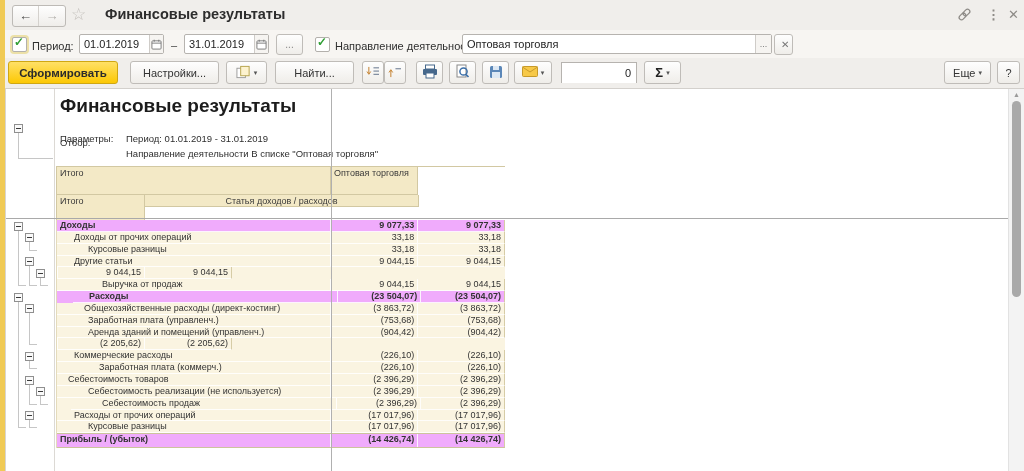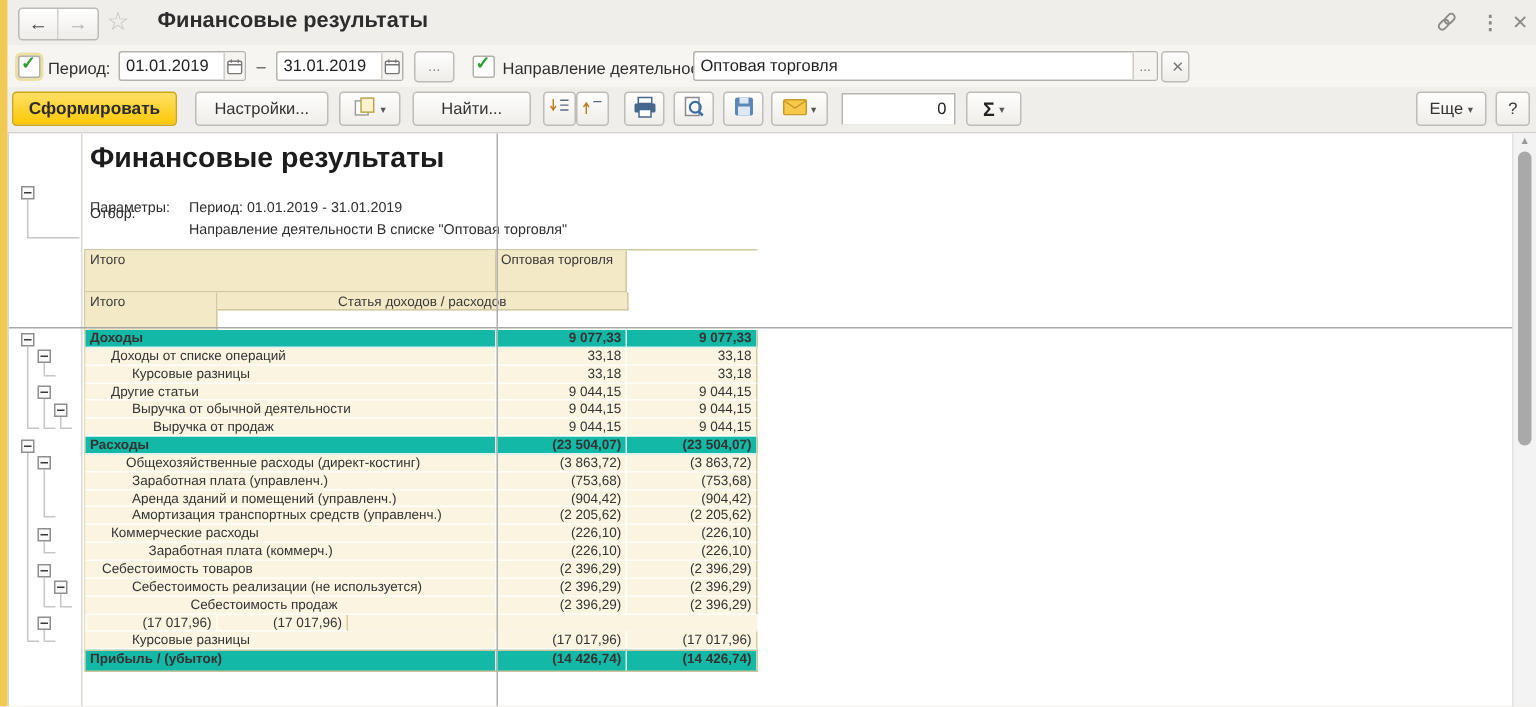--- a/index.html
+++ b/index.html
@@ -52,21 +52,21 @@
   .pl2{left:54px;top:48px;}  .pv2{left:120px;top:59px;}
 
   
   .tbl{position:absolute;left:50px;top:77px;width:449px;}
   .thead{display:flex;flex-wrap:wrap;width:449px;border-top:1px solid #d2c8a2;border-left:1px solid #d2c8a2;box-sizing:border-box;}
   .hc{box-sizing:border-box;background:#f3e9c6;border-right:1px solid #d2c8a2;border-bottom:1px solid #d2c8a2;font-size:9px;color:#3a3a3a;padding:1px 3px;overflow:hidden;line-height:11px;}
   .hc.h1{height:28px;} .hc.h2{height:12px;text-align:center;} .hc.h3{height:12px;}
   .hc.w1{width:274px;} .hc.w2{width:87px;} .hc.w3{width:88px;}
   .rows{position:absolute;left:50px;top:131px;width:449px;border-left:1px solid #e4dbbb;box-sizing:border-box;}
   .trow{display:flex;height:11.853px;background:#faf4e1;}
-  .trow.bold{background:#14b8a6;font-weight:bold;}
+  .trow.bold{background:#f0abfc;font-weight:bold;}
   .trow.total{border-top:1px solid #cdc39c;border-bottom:1px solid #cdc39c;height:12.8px;}
   .tc{box-sizing:border-box;font-size:9px;line-height:11.5px;color:#333;overflow:hidden;white-space:nowrap;border-bottom:1px solid rgba(255,255,255,.85);}
   .trow.total .tc{border-bottom:none;}
   .tcl{width:274px;}
   .tcv{width:87px;text-align:right;padding-right:3px;border-left:1px solid rgba(255,255,255,.85);}
   .tct{width:88px;text-align:right;padding-right:3px;border-left:1px solid rgba(255,255,255,.85);border-right:1px solid #d6cca6;}
 
   
   .split-h{position:absolute;left:0;right:15px;top:129px;height:1px;background:#a9a9a9;z-index:5;}
   .split-v{position:absolute;top:0;bottom:0;left:325px;width:1px;background:#b0b0b0;z-index:5;}
@@ -240,66 +240,64 @@
       </div>
     </div>
 
     <div class="rows" id="rows-host">
         <div class="trow bold">
           <div class="tc tcl" style="padding-left: 3px;">Доходы</div>
           <div class="tc tcv">9 077,33</div>
           <div class="tc tct">9 077,33</div>
         </div>
         <div class="trow">
-          <div class="tc tcl" style="padding-left: 17px;">Доходы от списке операций</div>
+          <div class="tc tcl" style="padding-left: 17px;">Доходы от прочих операций</div>
           <div class="tc tcv">33,18</div>
           <div class="tc tct">33,18</div>
         </div>
         <div class="trow">
           <div class="tc tcl" style="padding-left: 31px;">Курсовые разницы</div>
           <div class="tc tcv">33,18</div>
           <div class="tc tct">33,18</div>
         </div>
         <div class="trow">
           <div class="tc tcl" style="padding-left: 17px;">Другие статьи</div>
           <div class="tc tcv">9 044,15</div>
           <div class="tc tct">9 044,15</div>
         </div>
         <div class="trow">
-          <div class="tc tcl" style="padding-left: 31px;">Выручка от обычной деятельности</div>
           <div class="tc tcv">9 044,15</div>
           <div class="tc tct">9 044,15</div>
         </div>
         <div class="trow">
           <div class="tc tcl" style="padding-left: 45px;">Выручка от продаж</div>
           <div class="tc tcv">9 044,15</div>
           <div class="tc tct">9 044,15</div>
         </div>
         <div class="trow bold">
-          <div class="tc tcl" style="padding-left: 3px;">Расходы</div>
+          <div class="tc tcl" style="padding-left: 16px; margin-left: 16px;">Расходы</div>
           <div class="tc tcv">(23 504,07)</div>
           <div class="tc tct">(23 504,07)</div>
         </div>
         <div class="trow">
           <div class="tc tcl" style="padding-left: 27px;">Общехозяйственные расходы (директ-костинг)</div>
           <div class="tc tcv">(3 863,72)</div>
           <div class="tc tct">(3 863,72)</div>
         </div>
         <div class="trow">
           <div class="tc tcl" style="padding-left: 31px;">Заработная плата (управленч.)</div>
           <div class="tc tcv">(753,68)</div>
           <div class="tc tct">(753,68)</div>
         </div>
         <div class="trow">
           <div class="tc tcl" style="padding-left: 31px;">Аренда зданий и помещений (управленч.)</div>
           <div class="tc tcv">(904,42)</div>
           <div class="tc tct">(904,42)</div>
         </div>
         <div class="trow">
-          <div class="tc tcl" style="padding-left: 31px;">Амортизация транспортных средств (управленч.)</div>
           <div class="tc tcv">(2 205,62)</div>
           <div class="tc tct">(2 205,62)</div>
         </div>
         <div class="trow">
           <div class="tc tcl" style="padding-left: 17px;">Коммерческие расходы</div>
           <div class="tc tcv">(226,10)</div>
           <div class="tc tct">(226,10)</div>
         </div>
         <div class="trow">
           <div class="tc tcl" style="padding-left: 42px;">Заработная плата (коммерч.)</div>
@@ -310,25 +308,26 @@
           <div class="tc tcl" style="padding-left: 11px;">Себестоимость товаров</div>
           <div class="tc tcv">(2 396,29)</div>
           <div class="tc tct">(2 396,29)</div>
         </div>
         <div class="trow">
           <div class="tc tcl" style="padding-left: 31px;">Себестоимость реализации (не используется)</div>
           <div class="tc tcv">(2 396,29)</div>
           <div class="tc tct">(2 396,29)</div>
         </div>
         <div class="trow">
-          <div class="tc tcl" style="padding-left: 70px;">Себестоимость продаж</div>
+          <div class="tc tcl" style="padding-left: 31px; margin-left: 14px;">Себестоимость продаж</div>
           <div class="tc tcv">(2 396,29)</div>
           <div class="tc tct">(2 396,29)</div>
         </div>
         <div class="trow">
+          <div class="tc tcl" style="padding-left: 17px;">Расходы от прочих операций</div>
           <div class="tc tcv">(17 017,96)</div>
           <div class="tc tct">(17 017,96)</div>
         </div>
         <div class="trow">
           <div class="tc tcl" style="padding-left: 31px;">Курсовые разницы</div>
           <div class="tc tcv">(17 017,96)</div>
           <div class="tc tct">(17 017,96)</div>
         </div>
         <div class="trow bold total">
           <div class="tc tcl" style="padding-left: 3px;">Прибыль / (убыток)</div>

